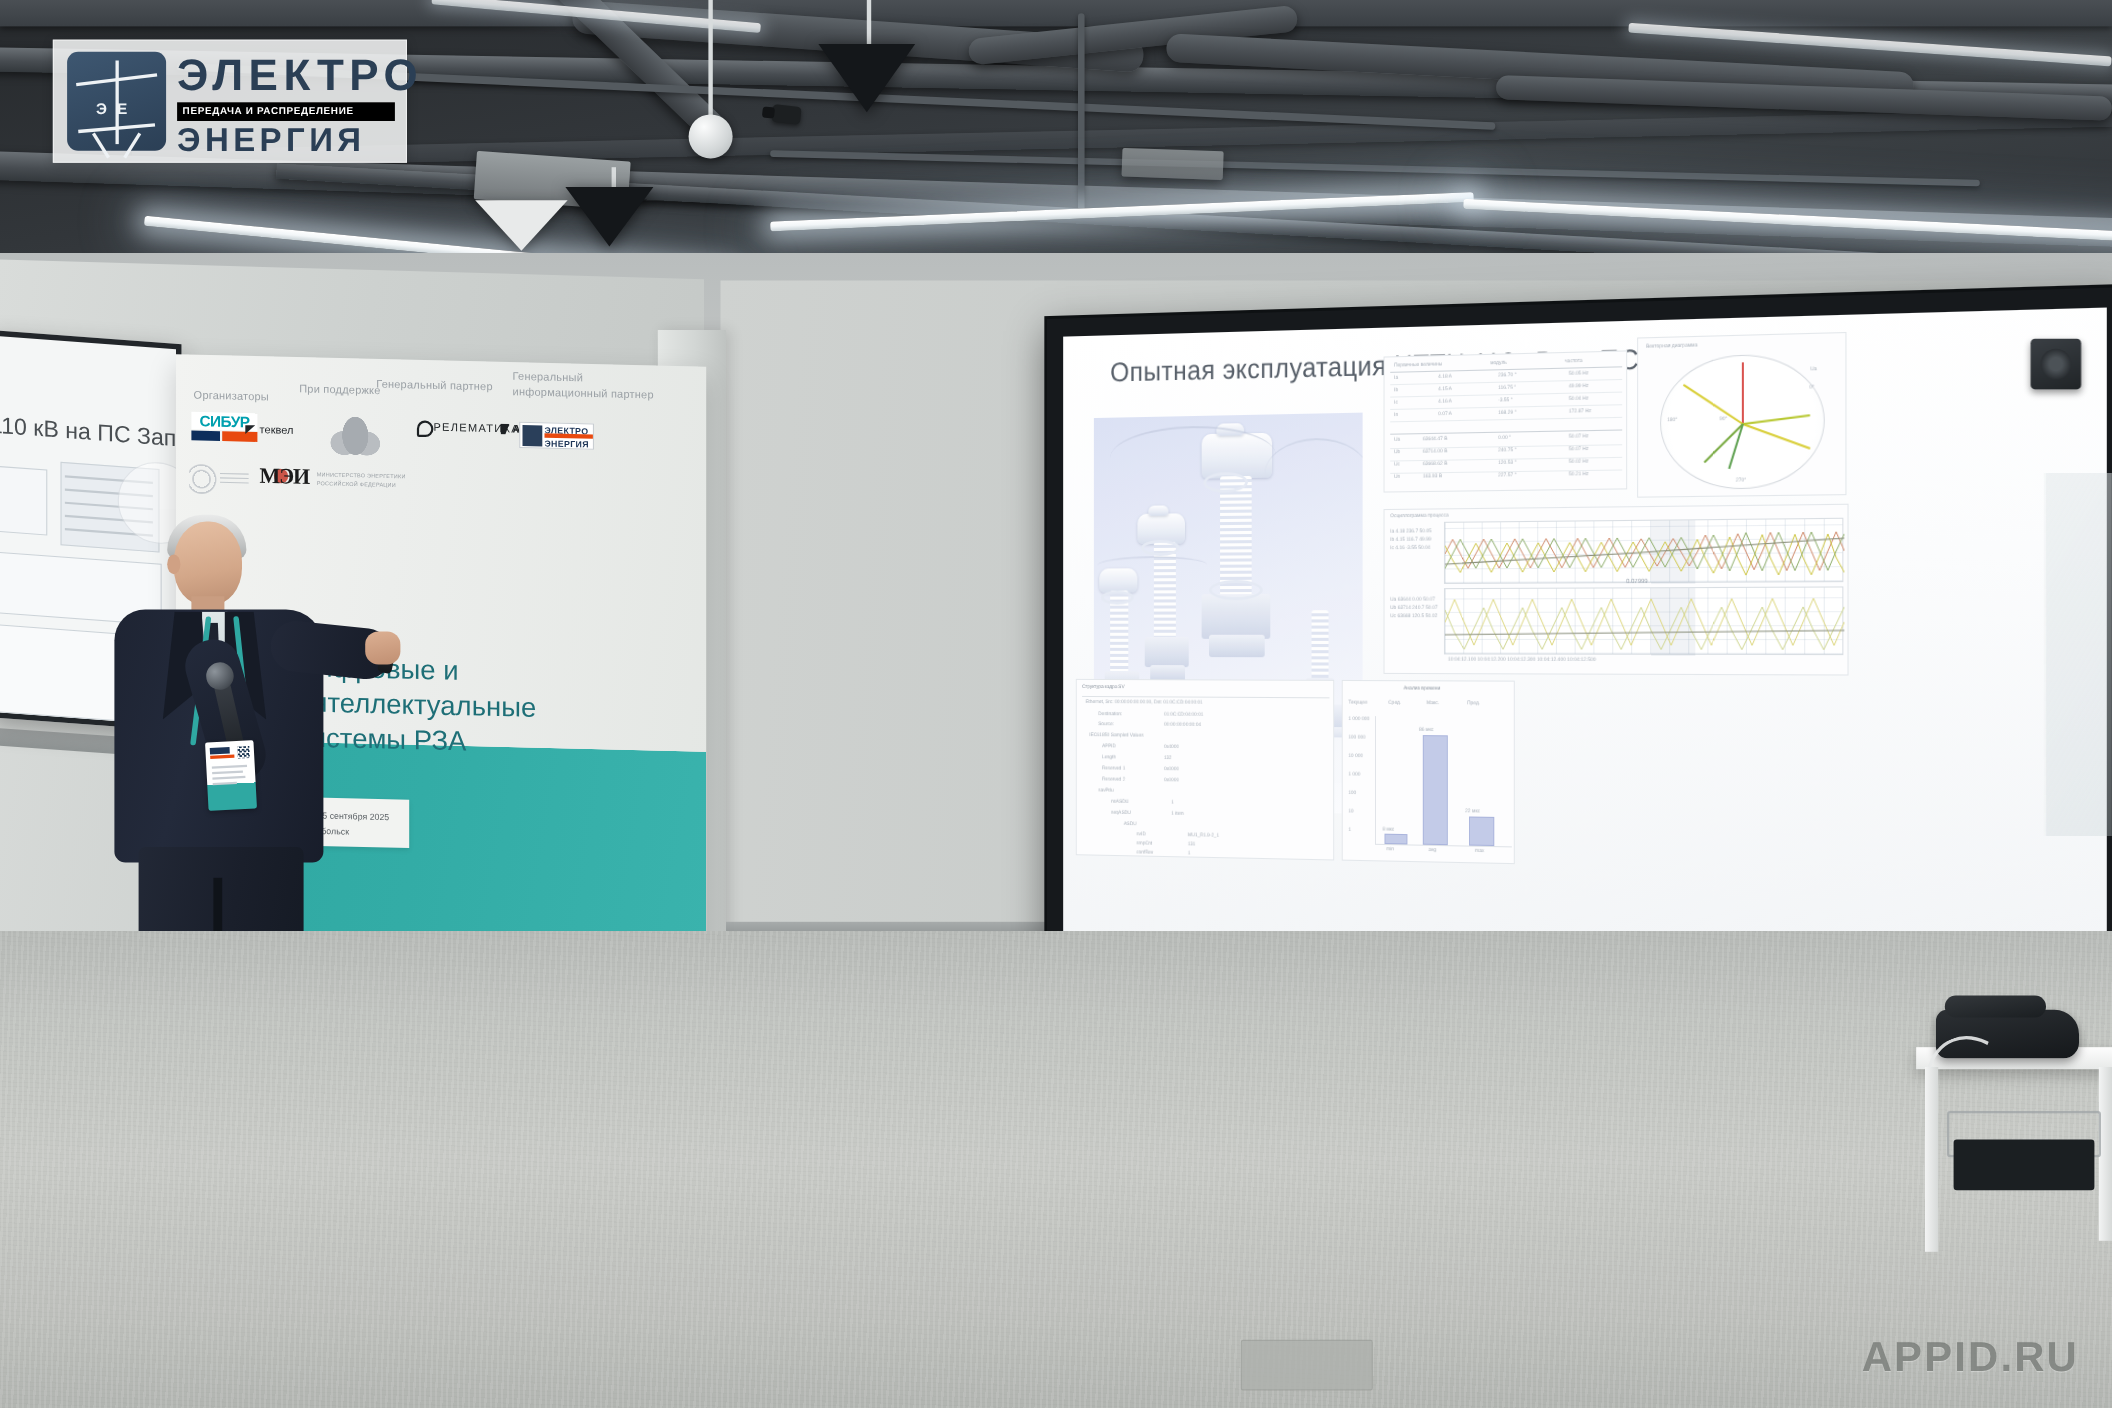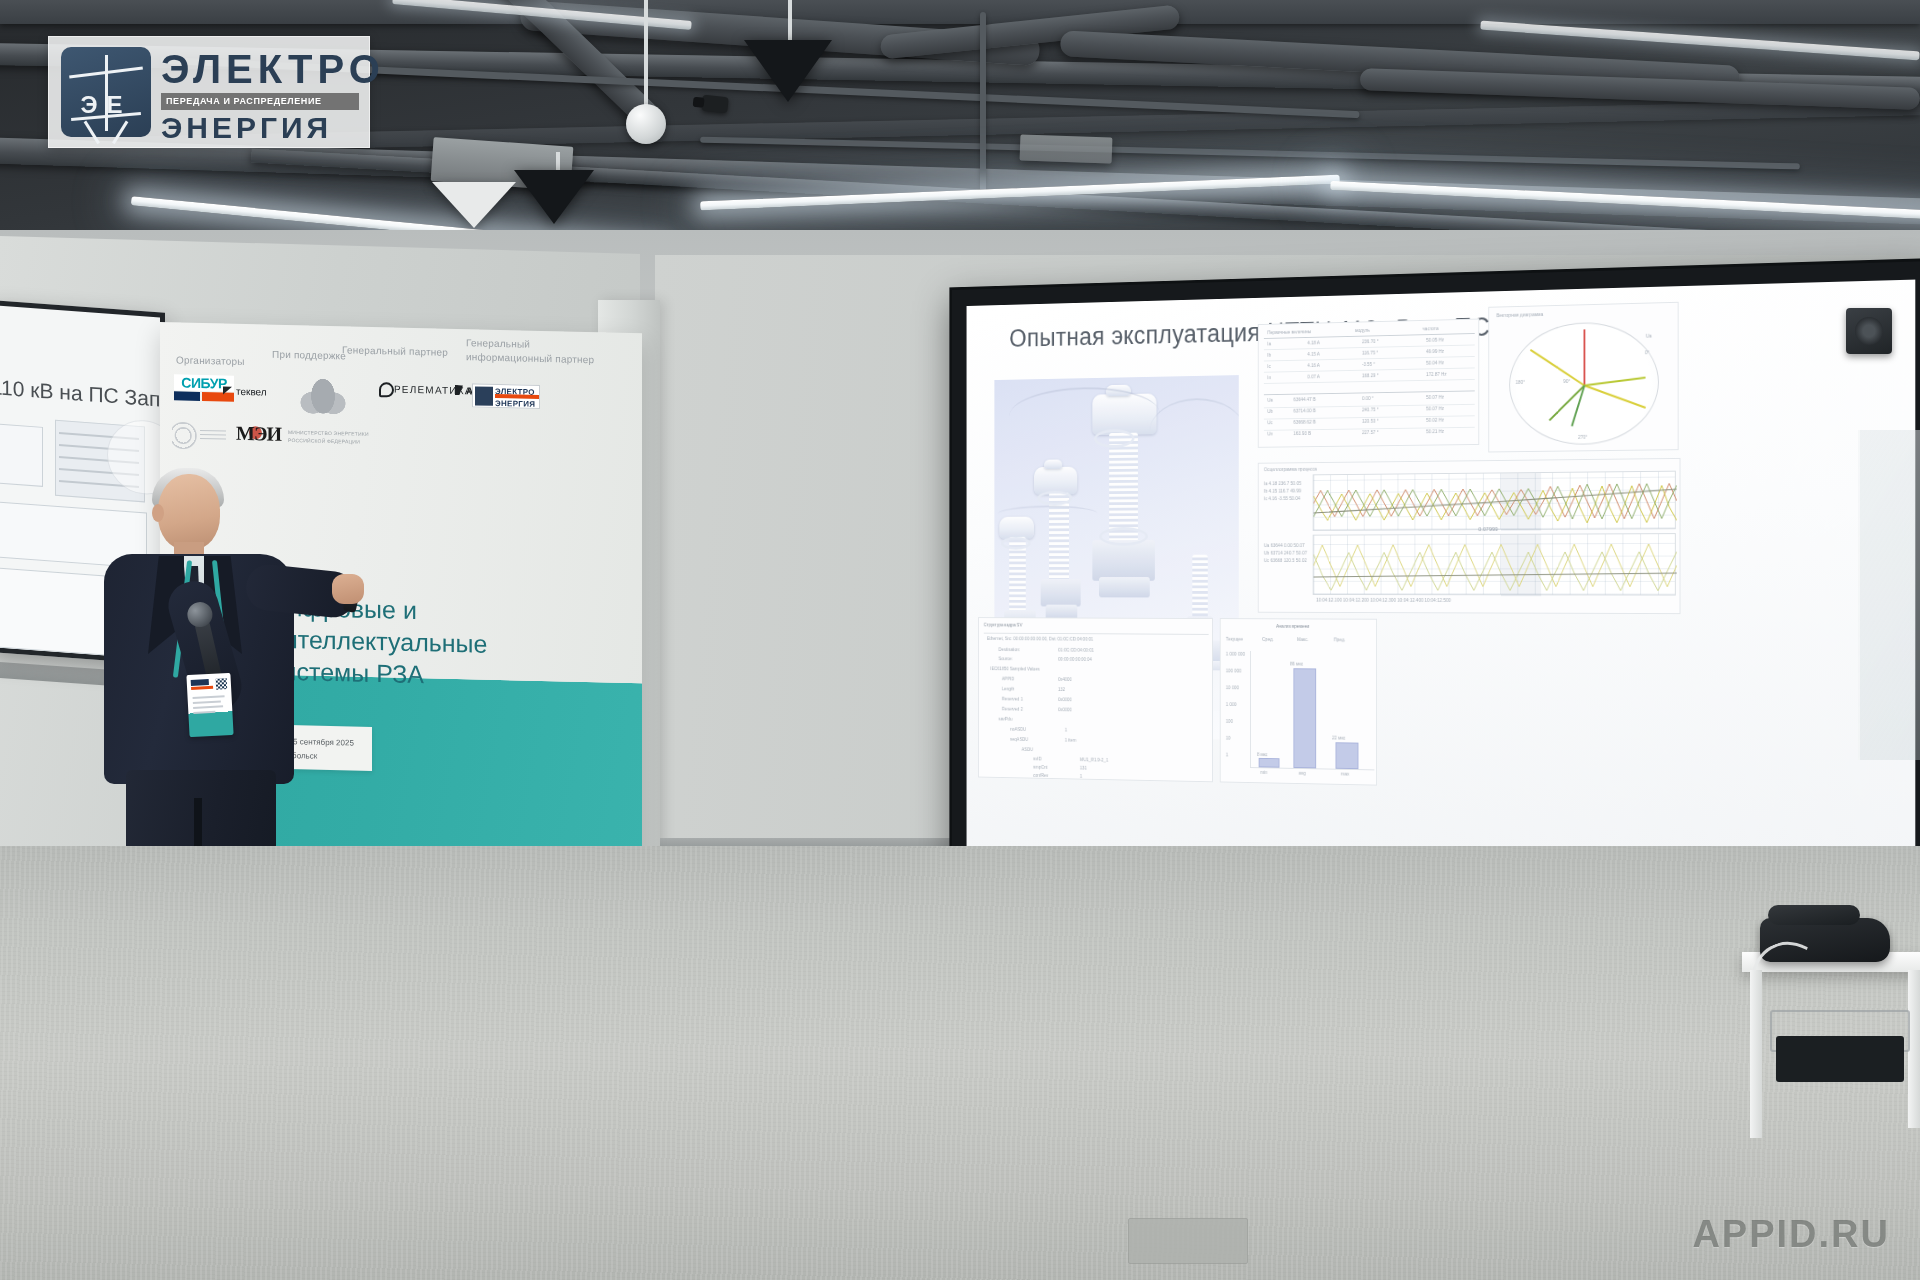--- a/index.html
+++ b/index.html
@@ -356,24 +356,24 @@
   }
   .logo-sq {
     position:absolute; left:12px; top:10px; width:90px; height:90px;
     background:linear-gradient(160deg,#3e5771,#2b3f55); border-radius:10px;
   }
   .logo-tower{
     position:absolute; left:50%; top:8px; margin-left:-1.5px; width:3px; height:76px; background:#eef2f5;
   }
   .logo-arm{position:absolute;background:#eef2f5;height:2.5px;transform-origin:center;}
   .logo-ze{position:absolute;left:50%;top:44px;transform:translateX(-50%);
-           font-size:24px;font-weight:700;color:#eef2f5;letter-spacing:9px;}
+           font-size:14px;font-weight:700;color:#eef2f5;letter-spacing:9px;}
   .logo-t1{position:absolute;left:112px;top:12px;font-size:40px;font-weight:700;color:#2b3f55;
            letter-spacing:5px;line-height:40px;}
-  .logo-bar{position:absolute;left:112px;top:56px;width:198px;height:17px;background:#737373;}
+  .logo-bar{position:absolute;left:112px;top:56px;width:198px;height:17px;background:#000000;}
   .logo-bar span{position:absolute;left:5px;top:3px;font-size:9px;font-weight:700;color:#fff;letter-spacing:.6px;}
   .logo-t2{position:absolute;left:112px;top:76px;font-size:30px;font-weight:700;color:#2b3f55;
            letter-spacing:4px;line-height:30px;}
   .eepir {
     position:absolute; right:30px; bottom:24px; font-size:38px; font-weight:700;
     color:rgba(105,110,105,.72); letter-spacing:2px;
     text-shadow:0 1px 1px rgba(255,255,255,.3);
   }
   .socket{position:absolute;width:14px;height:18px;background:#dfe2e1;border:1px solid #c2c6c5;border-radius:2px;}
 </style>

